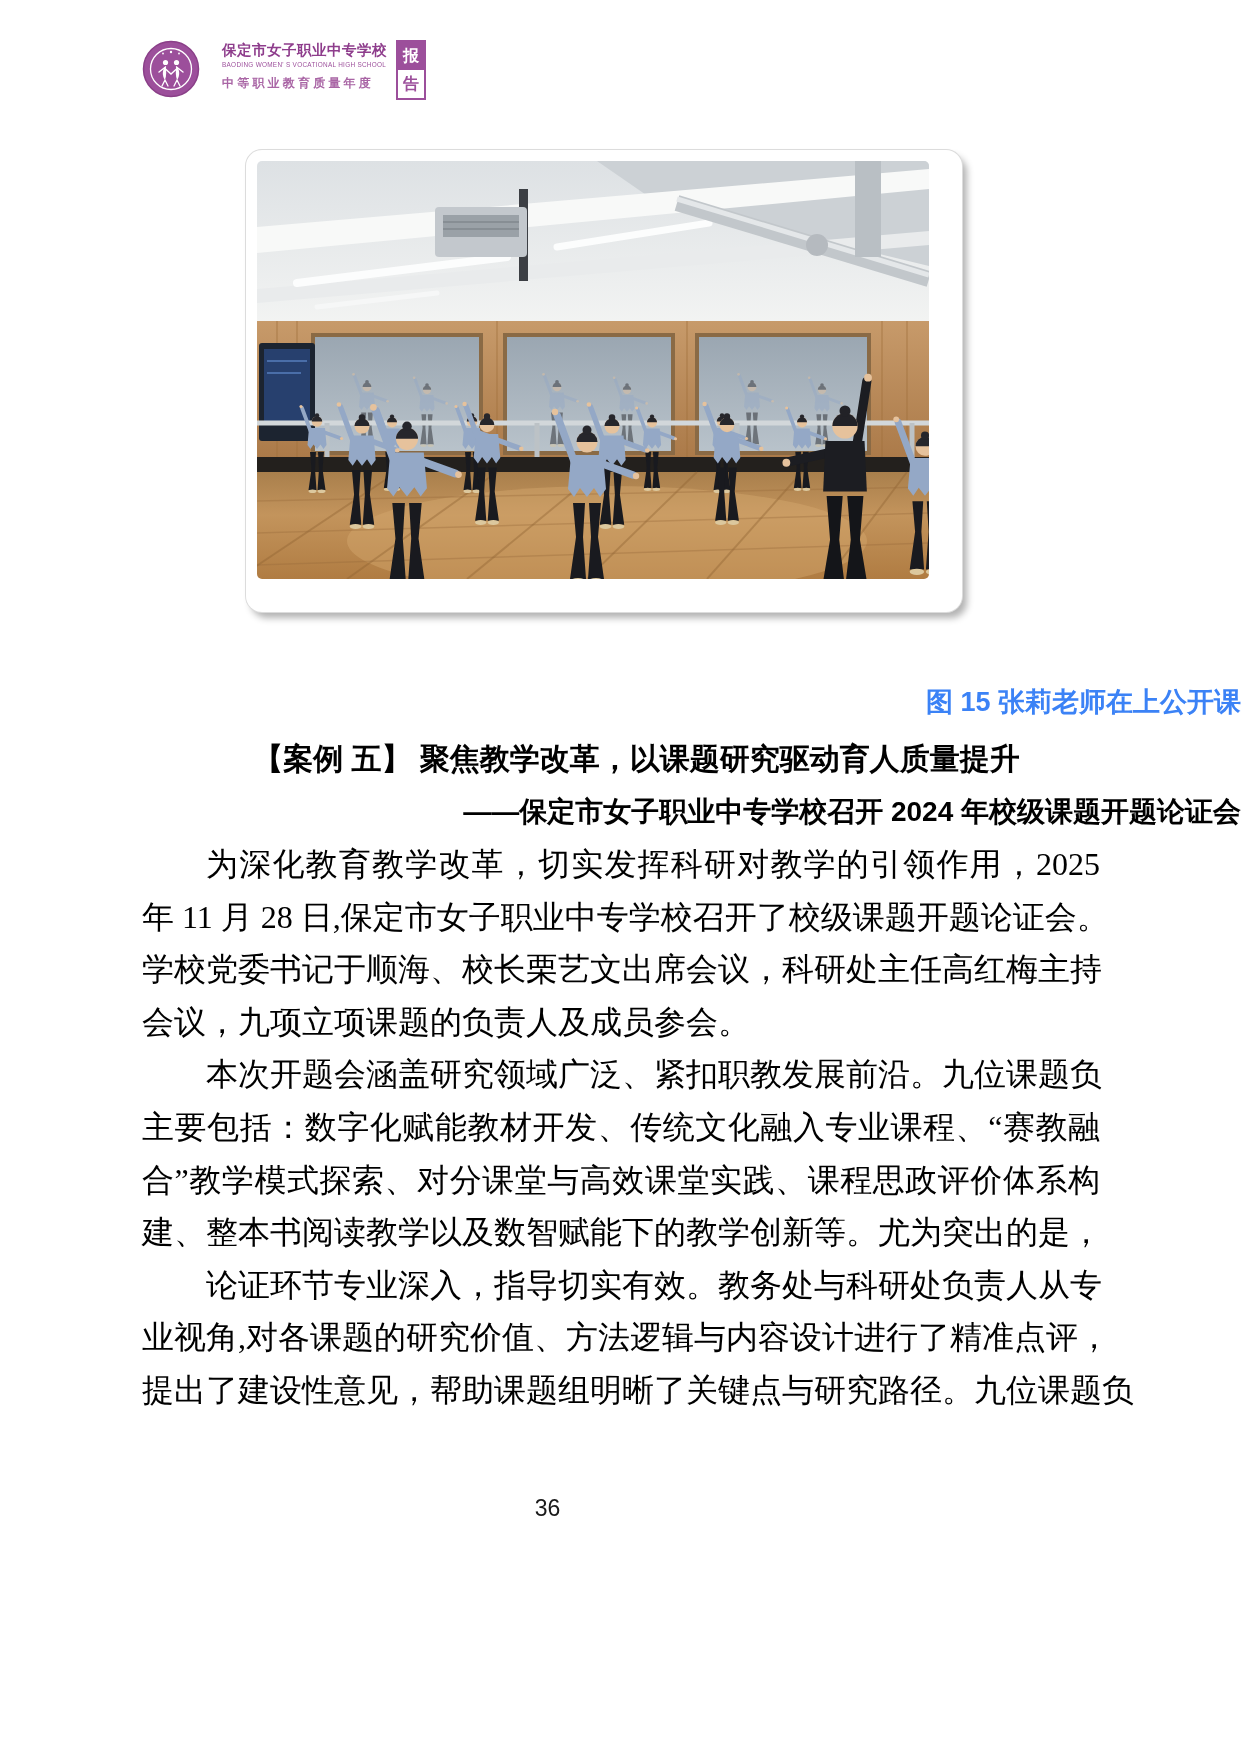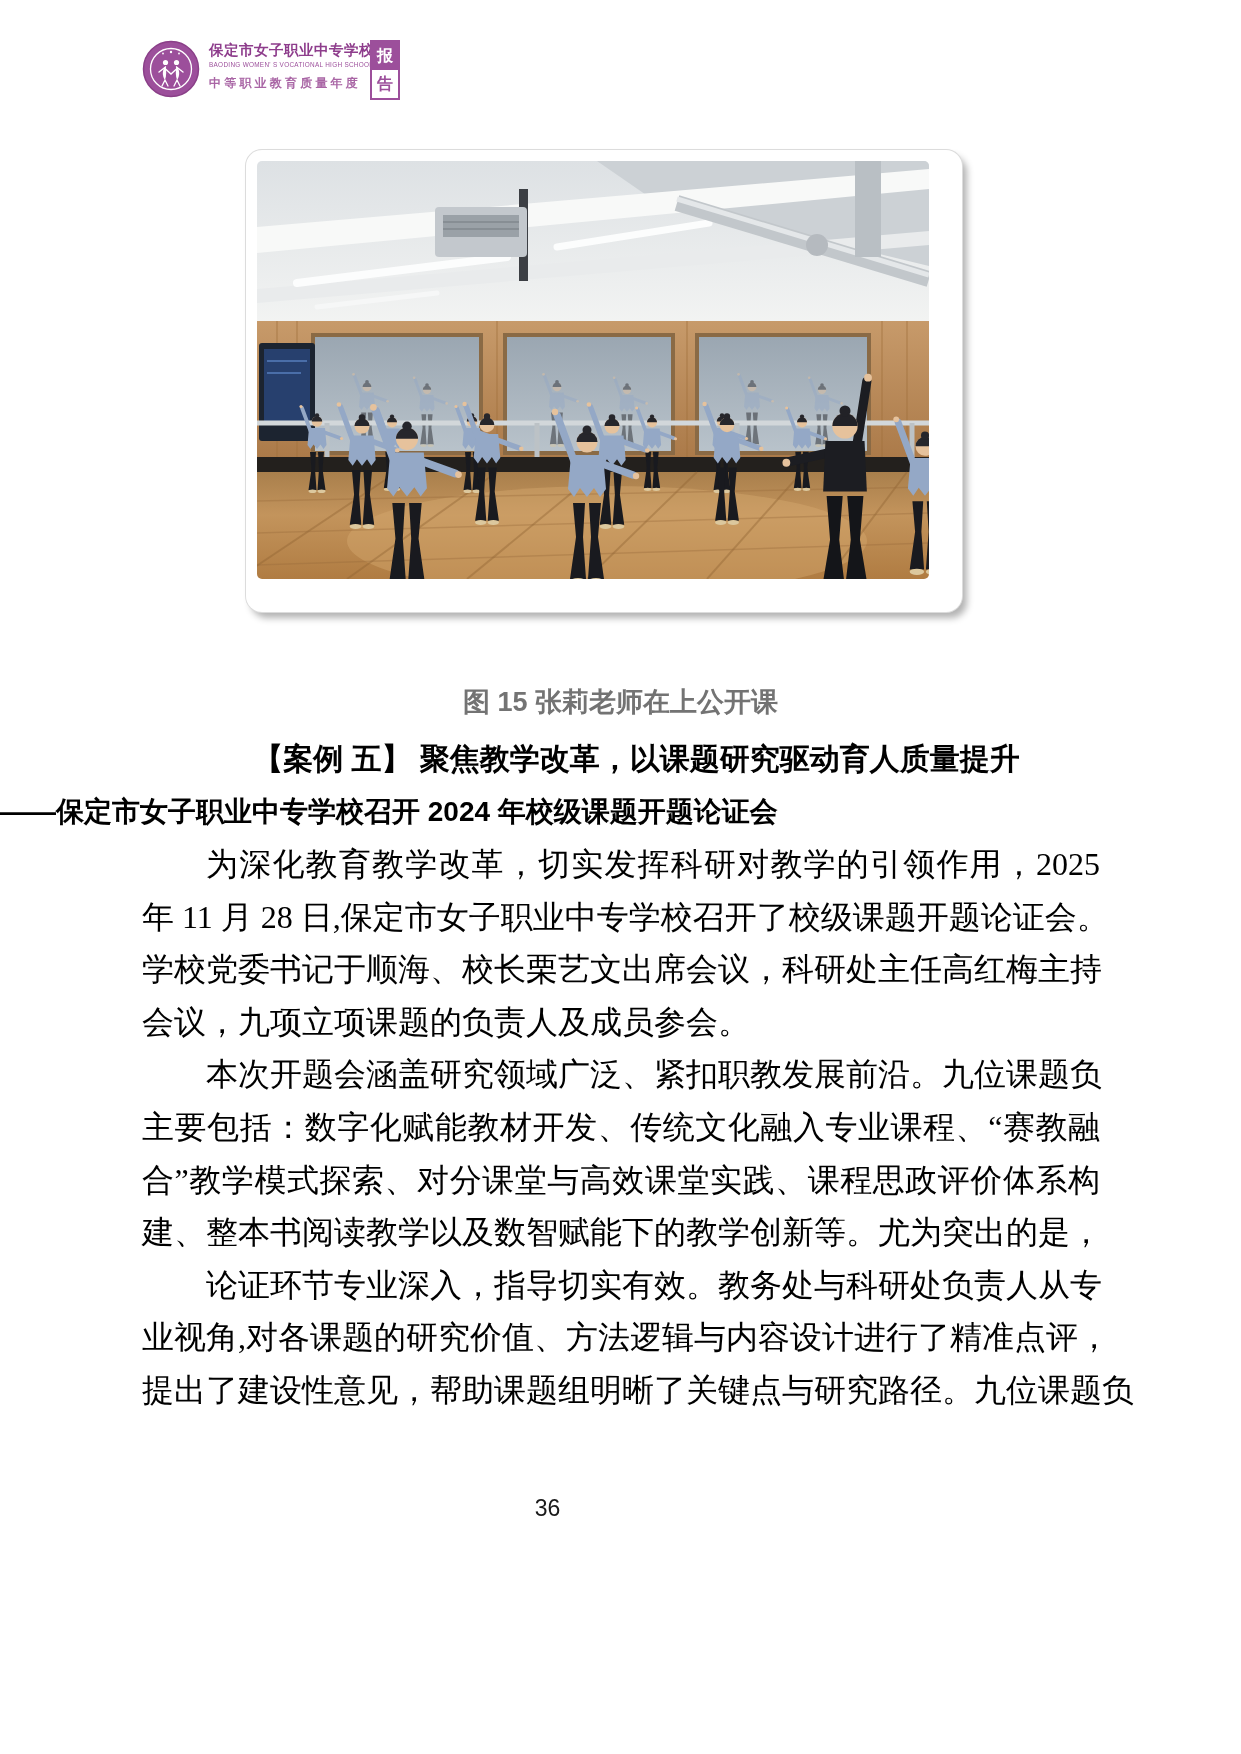--- a/index.html
+++ b/index.html
@@ -2,21 +2,21 @@
 <html><head>
 <meta charset="utf-8">
 <style>
   html,body{margin:0;padding:0;background:#ffffff;}
   body{
     width:1241px;height:1754px;position:relative;overflow:hidden;
     font-family:"Liberation Serif", serif;color:#000;
   }
 
   
-  .hdr{position:absolute;left:142px;top:38px;display:flex;align-items:flex-start;gap:9px;}
+  .hdr{position:absolute;left:142px;top:38px;display:flex;align-items:flex-start;gap:22px;}
   .seal{width:58px;height:58px;flex:0 0 auto;margin-top:2px;}
   .logo-col{display:flex;flex-direction:column;width:152px;margin-top:3px;}
   .cn-name{font-family:"Liberation Serif",serif;font-weight:bold;font-size:14.5px;
     letter-spacing:0.5px;color:#8e3d8c;white-space:nowrap;line-height:19px;}
   .en-name{font-family:"Liberation Sans",sans-serif;font-size:6.4px;letter-spacing:0.3px;
     color:#9c4f9b;white-space:nowrap;line-height:10px;}
   .tagline{font-family:"Liberation Sans",sans-serif;font-weight:bold;font-size:12px;
     letter-spacing:3.2px;color:#a965a5;white-space:nowrap;line-height:20px;margin-top:3px;}
   .badge{width:26px;height:56px;border:2px solid #9c4f9b;display:flex;flex-direction:column;
     font-family:"Liberation Sans",sans-serif;font-weight:bold;font-size:16px;line-height:1;
@@ -26,25 +26,25 @@
 
   
   .photo-frame{
     position:absolute;left:246px;top:150px;width:694px;height:440px;
     background:#fff;padding:11px;border-radius:16px;
     box-shadow:0 0 0 1px #dcdcdc, 5px 6px 7px rgba(0,0,0,.30);
   }
   .photo-frame svg{display:block;border-radius:5px;}
 
   
-  .caption{position:absolute;left:0;top:684px;width:1241px;text-align:center;
-    font-family:"Liberation Sans",sans-serif;font-weight:bold;font-size:27px;color:#737373;}
+  .caption{position:absolute;left:0;top:684px;width:1241px;text-align:right;
+    font-family:"Liberation Sans",sans-serif;font-weight:bold;font-size:27px;color:#3b82f6;}
   .case-title{position:absolute;left:16px;top:739px;width:1241px;text-align:center;
     font-family:"Liberation Sans",sans-serif;font-weight:bold;font-size:30px;color:#000;}
-  .case-subtitle{position:absolute;left:0;top:793px;width:1241px;text-align:left;
+  .case-subtitle{position:absolute;left:0;top:793px;width:1241px;text-align:right;
     font-family:"Liberation Sans",sans-serif;font-weight:bold;font-size:28px;color:#000;}
 
   
   .body-text{position:absolute;left:142px;top:838px;width:958px;
     font-size:32px;line-height:52.6px;font-family:Liberation Serif, serif;}
   .bline{text-align:justify;text-align-last:justify;white-space:nowrap;}
   .bline.first{text-indent:2em;}
   .bline.endline{text-align:left;text-align-last:left;}
 
   

